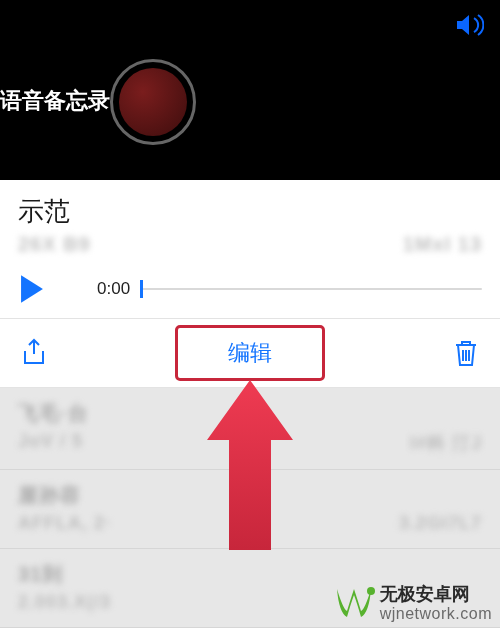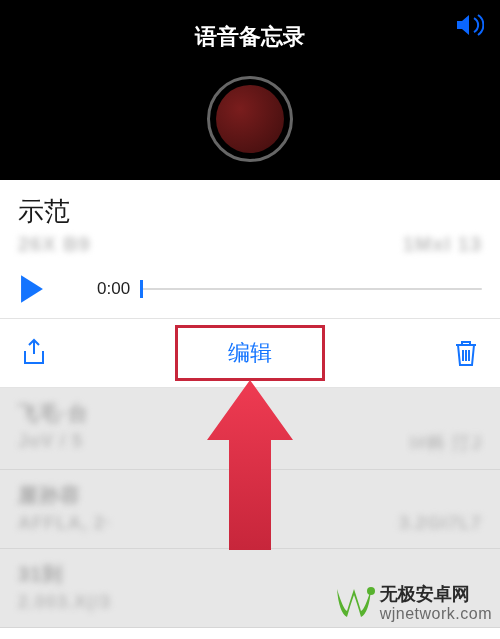--- a/index.html
+++ b/index.html
@@ -9,21 +9,21 @@
     font-family: -apple-system, "Helvetica Neue", Arial, sans-serif;
     background: #fff;
     position: relative;
     overflow: hidden;
   }
   .top {
     background: #000;
     height: 180px;
     position: relative;
     display: flex;
-    flex-direction: column;
+    flex-direction: row;
     align-items: center;
   }
   .title {
     color: #fff;
     font-size: 22px;
     font-weight: 600;
     margin-top: 22px;
   }
   .speaker {
     position: absolute;
@@ -94,21 +94,21 @@
     justify-content: space-between;
     padding: 0 20px;
     height: 70px;
     border-top: 1px solid #e3e3e3;
     border-bottom: 1px solid #e3e3e3;
   }
   .icon-btn { color: #1374ff; display:flex; align-items:center; justify-content:center; }
   .icon-btn svg { width: 28px; height: 30px; }
   .edit-btn {
     border: 3px solid #c7263b;
-    border-radius: 0;
+    border-radius: 5px;
     padding: 10px 50px;
     color: #1374ff;
     font-size: 22px;
     background: #fff;
   }
   .list {
     background: #e7e7e7;
   }
   .list-item {
     padding: 12px 18px 14px 18px;

